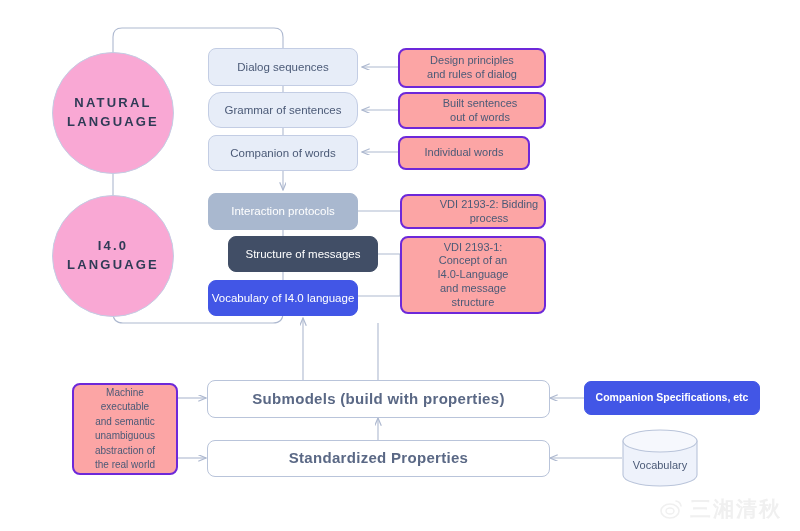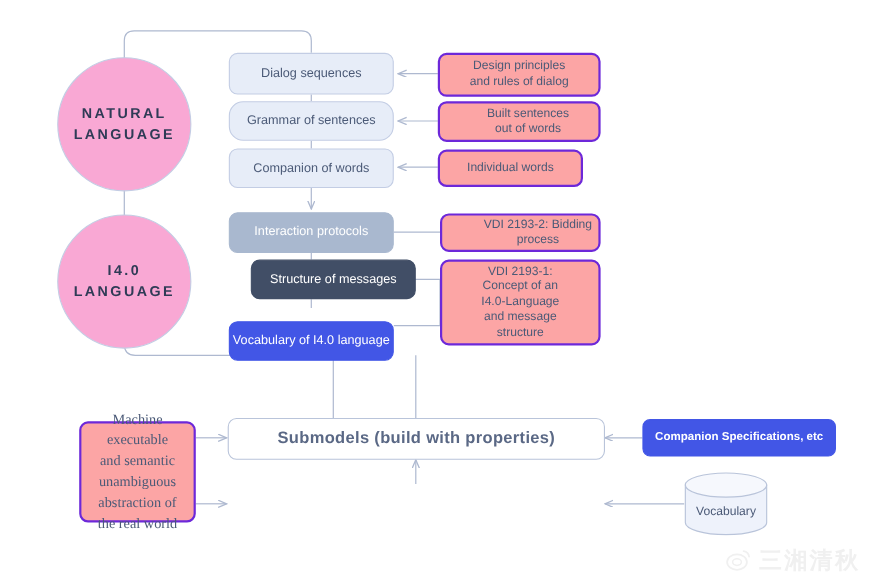--- a/index.html
+++ b/index.html
@@ -210,52 +210,55 @@
   <div class="node box-white" style="left:398px; top:136px; width:132px; height:34px;">
     <span>Individual words</span>
   </div>
 
   <div class="node box-steel" style="left:208px; top:193px; width:150px; height:37px;">
     <span>Interaction protocols</span>
   </div>
   <div class="node box-slate" style="left:208px; top:236px; width:150px; height:36px;margin-left:20px;">
     <span>Structure of messages</span>
   </div>
-  <div class="node box-blue" style="left:208px; top:292px; width:150px; height:36px;align-items:center;">
+  <div class="node box-blue" style="left:208px; top:280px; width:150px; height:36px;align-items:center;">
     <span>Vocabulary of I4.0 language</span>
   </div>
 
   <div class="node box-white" style="left:400px; top:194px; width:146px; height:35px;padding-left:32px;">
     <span>VDI 2193-2: Bidding process</span>
   </div>
   <div class="node box-white" style="left:400px; top:236px; width:146px; height:78px;">
     <div>
       <div>VDI 2193-1:</div>
       <div>Concept of an</div>
       <div>I4.0-Language</div>
       <div>and message</div>
       <div>structure</div>
     </div>
   </div>
 
-  <div class="node box-white" style="left:72px; top:383px; width:106px; height:92px; font-size:13px; line-height:1.45;font-family:Liberation Serif, serif;">
+  <div class="node box-white" style="left:72px; top:383px; width:106px; height:92px; font-size:10px; line-height:1.45;">
     <div>
       <div>Machine</div>
       <div>executable</div>
       <div>and semantic</div>
       <div>unambiguous</div>
       <div>abstraction of</div>
       <div>the real world</div>
     </div>
   </div>
 
   <div class="node box-big" style="left:207px; top:380px; width:343px; height:38px;">
     <span>Submodels (build with properties)</span>
   </div>
 
+  <div class="node box-big" style="left:207px; top:440px; width:343px; height:37px;">
+    <span>Standardized Properties</span>
+  </div>
 
   <div class="node box-blue-small" style="left:584px; top:381px; width:176px; height:34px;">
     <div>
       <div>Companion Specifications, etc</div>
     </div>
   </div>
 
   <div class="cylinder" style="left:622px; top:429px; width:76px; height:58px;">
     <svg width="76" height="58" viewBox="0 0 76 58">
       <path d="M1,12 L1,46 A37,11 0 0 0 75,46 L75,12 Z" fill="#eef2fb" stroke="#b9c4da" stroke-width="1.1"></path>

